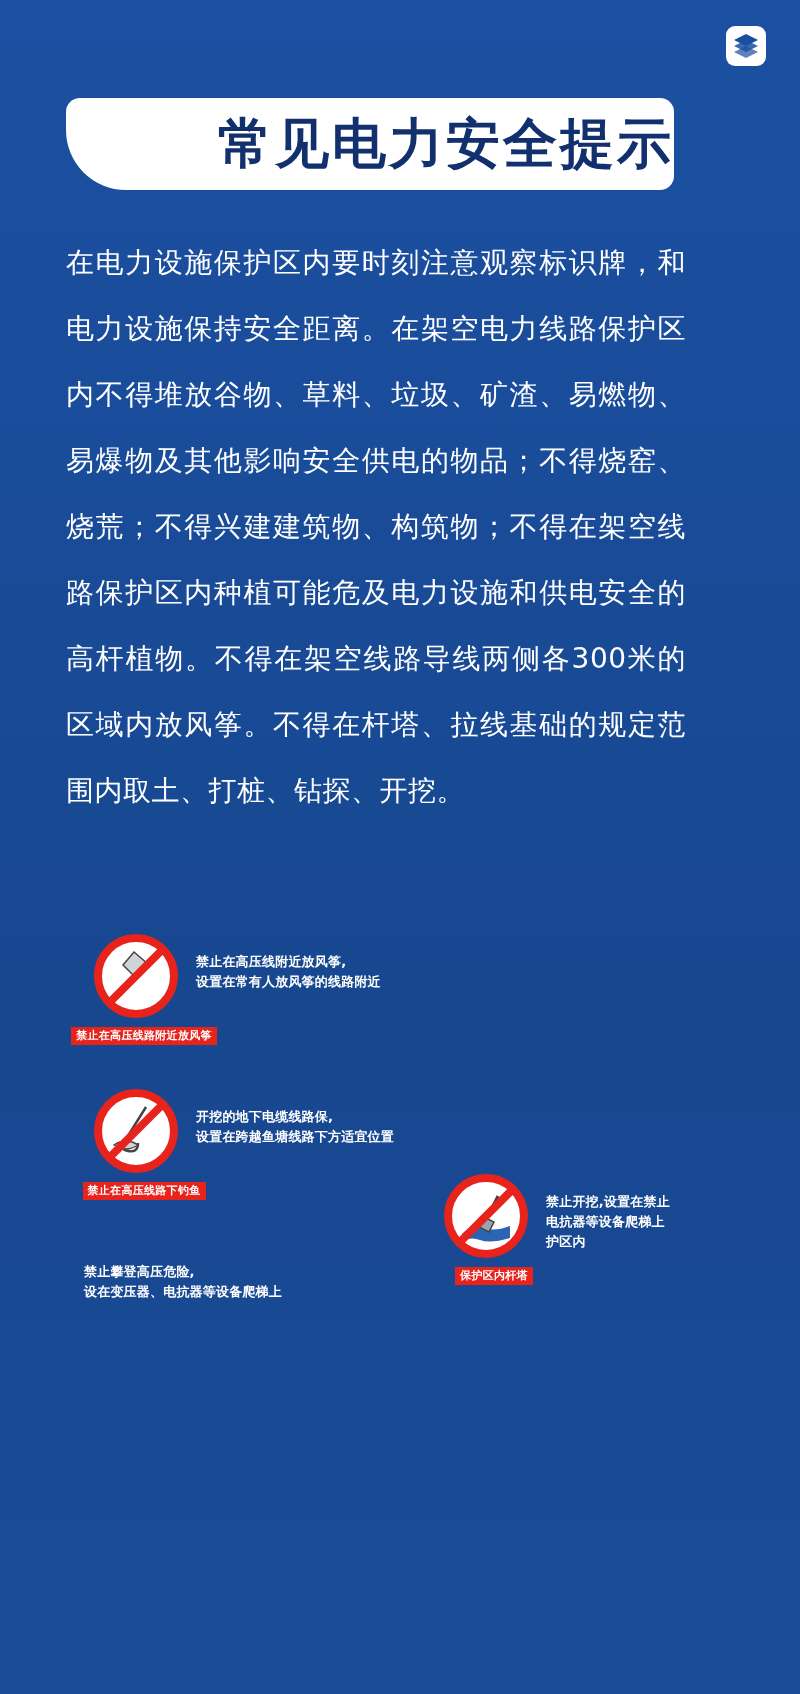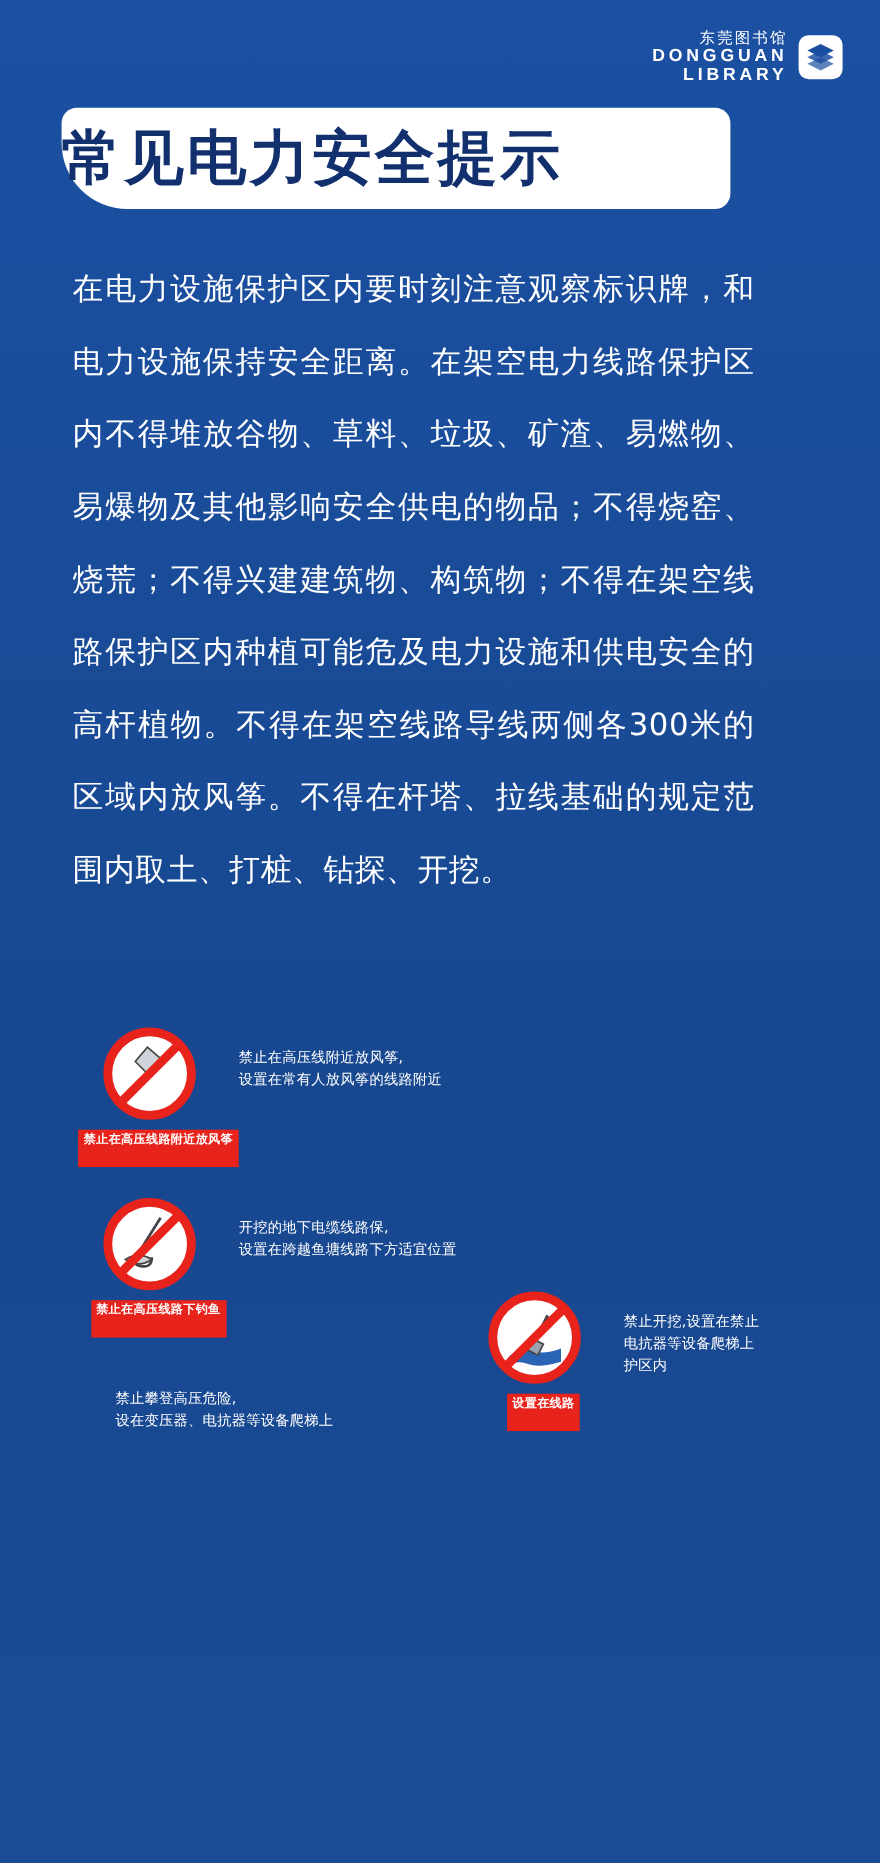--- a/index.html
+++ b/index.html
@@ -61,28 +61,28 @@
     border-radius: 9px;
     position: relative;
     flex: 0 0 auto;
   }
   .brand-mark svg { display: block; }
 
   
   .title-plate {
     position: absolute;
     top: 98px;
-    left: 56px;
+    left: 66px;
     width: 608px;
     height: 92px;
     background: #ffffff;
     border-radius: 14px 14px 14px 60px;
     display: flex;
     align-items: center;
-    justify-content: flex-start;
+    justify-content: flex-end;
   }
   .title-text {
     color: #12306e;
     font-size: 54px;
     font-weight: bold;
     letter-spacing: 3px;
     font-family: "DejaVu Sans", "Liberation Sans", sans-serif;
     white-space: nowrap;
   }
 
@@ -128,50 +128,46 @@
     width: 92px;
     height: 92px;
   }
   .sign-circle svg { display: block; }
   .sign-label {
     margin-top: 5px;
     background: #e8231c;
     color: #ffffff;
     font-size: 11px;
     font-weight: bold;
-    padding: 3px 5px 19px 5px;
+    padding: 3px 5px 3px 5px;
     white-space: nowrap;
     letter-spacing: 0.3px;
     line-height: 1.1;
     font-family: "DejaVu Sans", "Liberation Sans", sans-serif;
     margin-left: 16px;
   }
   .sign-desc {
-    margin-left: 25px;
+    margin-left: 4px;
     margin-top: 22px;
     color: #ffffff;
     font-size: 13px;
     line-height: 20px;
     letter-spacing: 0.2px;
     font-family: "DejaVu Sans", "Liberation Sans", sans-serif;
     max-width: 200px;
+    font-weight: bold;
   }
   .sign-desc span { display: block; }
 </style>
 </head>
 <body>
 
 <div class="poster">
 
   <div class="brand">
-    <div class="brand-text">
-      <span class="brand-cn">东莞图书馆</span>
-      <span class="brand-en1">DONGGUAN</span>
-      <span class="brand-en2">LIBRARY</span>
-    </div>
     <div class="brand-mark">
       <svg width="40" height="40" viewBox="0 0 40 40">
         <path d="M8 14 L20 8 L32 14 L20 20 Z" fill="#1a4fa0"></path>
         <path d="M8 20 L20 14 L32 20 L20 26 Z" fill="#1a4fa0" opacity="0.85"></path>
         <path d="M8 26 L20 20 L32 26 L20 32 Z" fill="#1a4fa0" opacity="0.7"></path>
       </svg>
     </div>
   </div>
 
   <div class="title-plate">
@@ -240,21 +236,21 @@
           <svg width="92" height="92" viewBox="0 0 92 92">
             <circle cx="46" cy="46" r="38" fill="#ffffff" stroke="#e8231c" stroke-width="8"></circle>
             <path d="M22 64 q10 -10 22 -6 q10 4 26 -2 l0 12 q-20 6 -30 2 q-10 -4 -18 2 Z" fill="#2b63b5"></path>
             <g stroke="#444" stroke-width="3" fill="none">
               <path d="M58 26 L46 50"></path>
             </g>
             <path d="M42 46 l12 6 l-5 10 l-12 -6 Z" fill="#9aa3ad" stroke="#444" stroke-width="1.5"></path>
             <line x1="18" y1="74" x2="74" y2="18" stroke="#e8231c" stroke-width="8"></line>
           </svg>
         </div>
-        <div class="sign-label">设置在线路</div>
+        <div class="sign-label">保护区内杆塔</div>
       </div>
       <div class="sign-desc">
         <span>禁止开挖,设置在禁止</span>
         <span>电抗器等设备爬梯上</span>
         <span>护区内</span>
       </div>
     </div>
 
   </div>
 </div>

